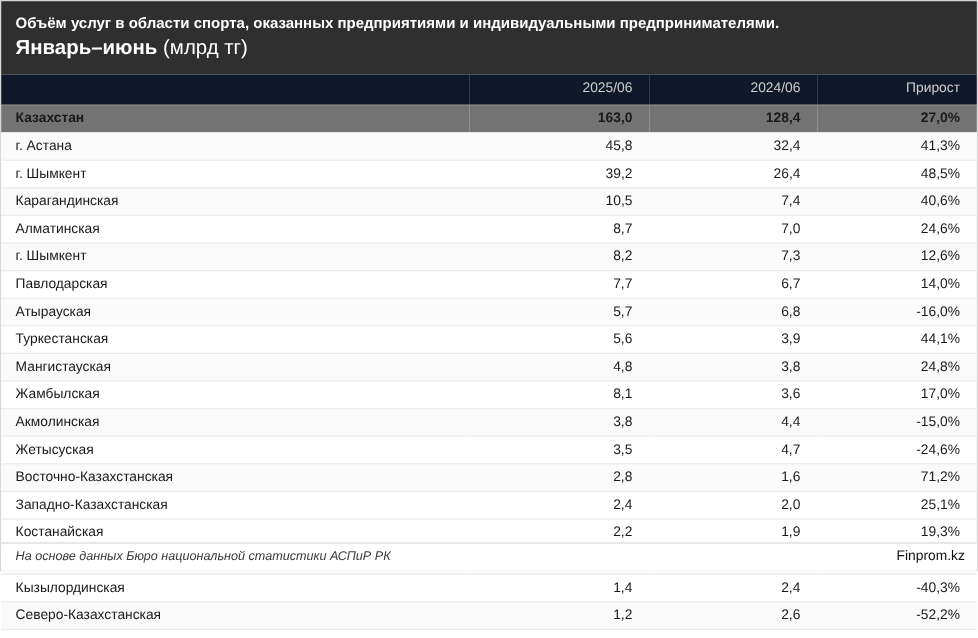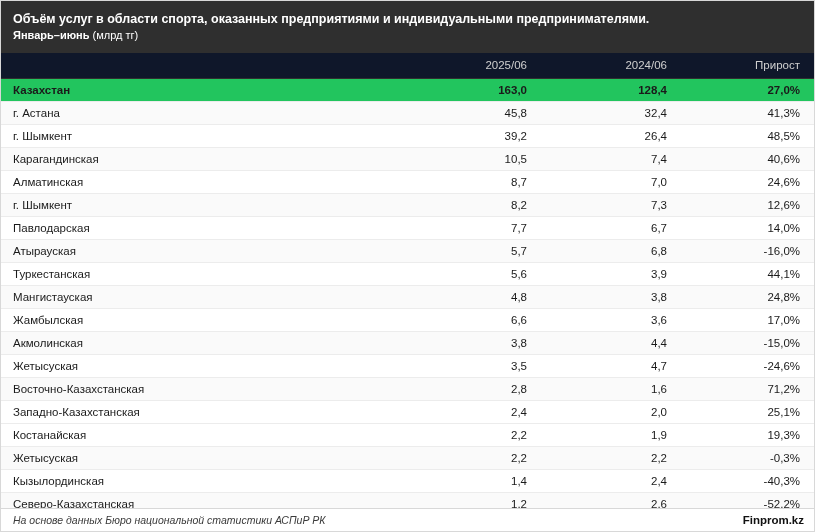--- a/index.html
+++ b/index.html
@@ -10,39 +10,39 @@
     width: 815px;
     height: 532px;
     background: #ffffff;
     font-family: "Liberation Sans", sans-serif;
     font-size: 12px;
     color: #1a1a1a;
     overflow: hidden;
   }
   .page {
     width: 815px;
-    height: 532px;
+    height: 476px;
     position: relative;
     box-sizing: border-box;
     border: 1px solid #d8d8d8;
     background: #ffffff;
   }
   .header {
     background: #2f2f2f;
     color: #ffffff;
     padding: 9px 12px 9px 12px;
     box-sizing: border-box;
   }
   .header .title {
     font-size: 12.5px;
     font-weight: bold;
     line-height: 1.45;
   }
   .header .subtitle {
-    font-size: 11px;
+    font-size: 17px;
     font-weight: bold;
     line-height: 1.45;
   }
   .header .subtitle .unit {
     font-weight: normal;
   }
   table.data {
     width: 100%;
     border-collapse: collapse;
     table-layout: fixed;
@@ -71,21 +71,21 @@
     white-space: nowrap;
     overflow: hidden;
     text-overflow: ellipsis;
   }
   table.data tbody td.name {
     text-align: left;
     padding-left: 12px;
   }
   table.data tbody tr.total td {
     font-weight: bold;
-    background: #22c55e;
+    background: #737373;
   }
   table.data tbody tr.odd td {
     background: #fafafa;
   }
   .footer {
     position: absolute;
     left: 0;
     right: 0;
     bottom: 0;
     height: 23px;
@@ -98,21 +98,21 @@
     box-sizing: border-box;
     gap: 40px;
   }
   .footer .source {
     font-size: 10.5px;
     font-style: italic;
     color: #3a3a3a;
   }
   .footer .brand {
     font-size: 11.5px;
-    font-weight: bold;
+    font-weight: normal;
     color: #111111;
   }
 </style>
 </head>
 <body>
 
 <div class="page">
 
   <div class="header">
     <div class="title">Объём услуг в области спорта, оказанных предприятиями и индивидуальными предпринимателями.</div>
@@ -193,21 +193,21 @@
           <td>44,1%</td>
         </tr>
         <tr class="odd">
           <td class="name">Мангистауская</td>
           <td>4,8</td>
           <td>3,8</td>
           <td>24,8%</td>
         </tr>
         <tr class="">
           <td class="name">Жамбылская</td>
-          <td>6,6</td>
+          <td>8,1</td>
           <td>3,6</td>
           <td>17,0%</td>
         </tr>
         <tr class="odd">
           <td class="name">Акмолинская</td>
           <td>3,8</td>
           <td>4,4</td>
           <td>-15,0%</td>
         </tr>
         <tr class="">

